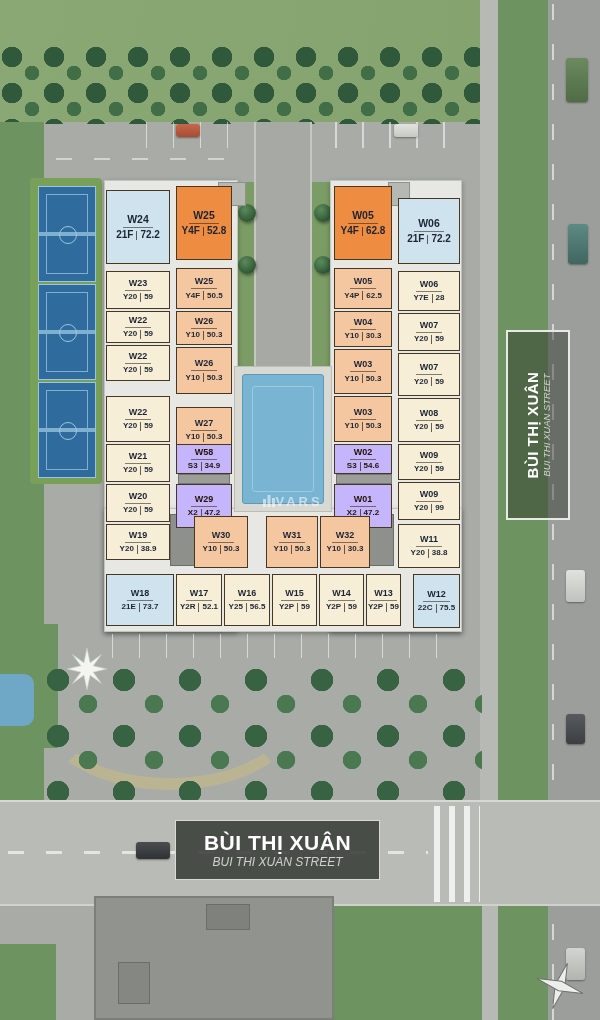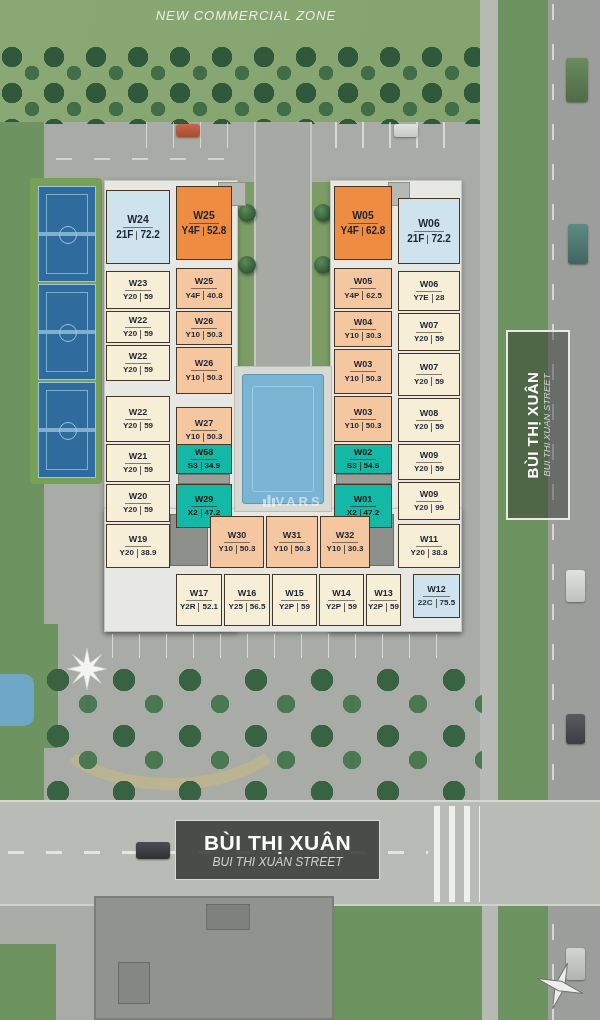--- a/index.html
+++ b/index.html
@@ -19,21 +19,21 @@
   .wing{background:#e7e8e3;border:1px solid #c2c4be;box-shadow:0 2px 5px rgba(0,0,0,.28)}
   .court{position:absolute;background:#2f6b9c;border:1px solid #9cc6e0;background-image:linear-gradient(0deg,rgba(0,0,0,0) 48%,#7fb0d0 48% 52%,rgba(0,0,0,0) 52%)}
   .court::before{content:"";position:absolute;inset:7px 7px;border:1px solid #7fb0d0}
   .court::after{content:"";position:absolute;left:50%;top:50%;width:16px;height:16px;margin:-8px 0 0 -8px;border:1px solid #9cc6e0;border-radius:50%}
   .unit{position:absolute;border:1px solid #473621;display:flex;flex-direction:column;align-items:center;justify-content:center;color:#1c2433;text-align:center;line-height:1;box-sizing:border-box}
   .u-id{font-weight:bold;font-size:9px;padding:0 4px 2px;border-bottom:1px solid rgba(40,30,20,.55)}
   .u-val{display:flex;align-items:center;font-weight:bold;font-size:8px;padding-top:2px}
   .u-sep{width:1px;height:9px;background:rgba(40,30,20,.7);margin:0 3px}
   .tall .u-id{font-size:10.5px;padding-bottom:3px}
   .tall .u-val{font-size:10px}
-  .u-cream{background:#f6eed6}.u-peach{background:#f5c7a0}.u-orange{background:#ee8c42}.u-red{background:#14b8a6;color:#241206}.u-blue{background:#cfe3ee}
+  .u-cream{background:#f6eed6}.u-peach{background:#f5c7a0}.u-orange{background:#ee8c42}.u-red{background:#c4b5fd;color:#241206}.u-blue{background:#cfe3ee}
   .veh{position:absolute;border-radius:3px;box-shadow:0 1px 2px rgba(0,0,0,.38)}
   .signbar{display:flex;flex-direction:column;align-items:center;justify-content:center;background:rgba(56,62,56,.88);border:1px solid #d8dad6;color:#fff}
   .sign-main{font-weight:bold;letter-spacing:.5px}
   .sign-sub{font-style:italic;color:#cfd2ce}
   .title-wrap{display:flex;flex-direction:column;align-items:center;color:#f3f6ee;text-align:center}
   .title-main{font-weight:bold;font-size:17px;letter-spacing:1.5px}
   .title-sub{font-style:italic;font-size:13px;color:#e9efe3;letter-spacing:1px}
   .wm{display:flex;align-items:center;justify-content:center;color:rgba(255,255,255,.55);font-weight:bold;font-size:13px;letter-spacing:3px}
 </style>
 </head>
@@ -43,21 +43,20 @@
 
   <div class="abs" style="left:0;top:0;width:600px;height:122px;background:linear-gradient(100deg,#8aa873,#84a26d)"></div>
   <div class="abs tb-dense" style="left:0;top:44px;width:484px;height:80px"></div>
   <div class="abs" style="left:480px;top:0;width:18px;height:1020px;background:#b7b9b4"></div>
   <div class="abs tb-strip" style="left:498px;top:0;width:50px;height:1020px;background:#6d9360"></div>
   <div class="abs" style="left:548px;top:0;width:52px;height:1020px;background:#9b9e9a"></div>
   <div class="abs dash-v" style="left:552px;top:0;width:2px;height:1020px;opacity:.7"></div>
   <div class="abs tb-strip" style="left:0;top:122px;width:44px;height:692px;background:#6d9360"></div>
 
   <div class="abs title-wrap" style="left:0;top:8px;width:492px">
-    <div class="title-sub">NEW COMMERCIAL ZONE</div>
   </div>
 
   <div class="abs ticks-v" style="left:146px;top:122px;width:324px;height:26px"></div>
   <div class="abs dash-h" style="left:56px;top:158px;width:190px;height:2px;opacity:.6"></div>
 
   <div class="abs" style="left:30px;top:178px;width:72px;height:306px;background:#79a058;border-radius:4px"></div>
   <div class="court" style="left:38px;top:186px;width:56px;height:94px"></div>
   <div class="court" style="left:38px;top:284px;width:56px;height:94px"></div>
   <div class="court" style="left:38px;top:382px;width:56px;height:94px"></div>
 
@@ -144,21 +143,21 @@
       </span>
     </div>
   <div class="unit u-cream" style="left:106px;top:484px;width:64px;height:38px">
       <span class="u-id">W20</span>
       <span class="u-val">
         <span>Y20</span>
         <span class="u-sep"></span>
         <span>59</span>
       </span>
     </div>
-  <div class="unit u-cream" style="left:106px;top:524px;width:64px;height:44px">
+  <div class="unit u-cream" style="left:106px;top:524px;width:64px;height:36px">
       <span class="u-id">W19</span>
       <span class="u-val">
         <span>Y20</span>
         <span class="u-sep"></span>
         <span>38.9</span>
       </span>
     </div>
 
   <div class="unit tall u-orange" style="left:176px;top:186px;width:56px;height:74px">
       <span class="u-id">W25</span>
@@ -166,21 +165,21 @@
         <span>Y4F</span>
         <span class="u-sep"></span>
         <span>52.8</span>
       </span>
     </div>
   <div class="unit u-peach" style="left:176px;top:268px;width:56px;height:41px">
       <span class="u-id">W25</span>
       <span class="u-val">
         <span>Y4F</span>
         <span class="u-sep"></span>
-        <span>40.8</span>
+        <span>50.5</span>
       </span>
     </div>
   <div class="unit u-peach" style="left:176px;top:311px;width:56px;height:34px">
       <span class="u-id">W26</span>
       <span class="u-val">
         <span>Y10</span>
         <span class="u-sep"></span>
         <span>50.3</span>
       </span>
     </div>
@@ -332,21 +331,21 @@
     </div>
   <div class="unit u-cream" style="left:398px;top:524px;width:62px;height:44px">
       <span class="u-id">W11</span>
       <span class="u-val">
         <span>Y20</span>
         <span class="u-sep"></span>
         <span>38.8</span>
       </span>
     </div>
 
-  <div class="unit u-peach" style="left:210px;top:516px;width:54px;height:52px">
+  <div class="unit u-peach" style="left:194px;top:516px;width:54px;height:52px">
       <span class="u-id">W30</span>
       <span class="u-val">
         <span>Y10</span>
         <span class="u-sep"></span>
         <span>50.3</span>
       </span>
     </div>
   <div class="unit u-peach" style="left:266px;top:516px;width:52px;height:52px">
       <span class="u-id">W31</span>
       <span class="u-val">
@@ -357,20 +356,28 @@
     </div>
   <div class="unit u-peach" style="left:320px;top:516px;width:50px;height:52px">
       <span class="u-id">W32</span>
       <span class="u-val">
         <span>Y10</span>
         <span class="u-sep"></span>
         <span>30.3</span>
       </span>
     </div>
 
+  <div class="unit u-blue" style="left:106px;top:574px;width:68px;height:52px">
+      <span class="u-id">W18</span>
+      <span class="u-val">
+        <span>21E</span>
+        <span class="u-sep"></span>
+        <span>73.7</span>
+      </span>
+    </div>
   <div class="unit u-cream" style="left:176px;top:574px;width:46px;height:52px">
       <span class="u-id">W17</span>
       <span class="u-val">
         <span>Y2R</span>
         <span class="u-sep"></span>
         <span>52.1</span>
       </span>
     </div>
   <div class="unit u-cream" style="left:224px;top:574px;width:46px;height:52px">
       <span class="u-id">W16</span>
@@ -397,21 +404,21 @@
       </span>
     </div>
   <div class="unit u-cream" style="left:366px;top:574px;width:35px;height:52px">
       <span class="u-id">W13</span>
       <span class="u-val">
         <span>Y2P</span>
         <span class="u-sep"></span>
         <span>59</span>
       </span>
     </div>
-  <div class="unit u-blue" style="left:413px;top:574px;width:47px;height:44px">
+  <div class="unit u-blue" style="left:413px;top:574px;width:47px;height:54px">
       <span class="u-id">W12</span>
       <span class="u-val">
         <span>22C</span>
         <span class="u-sep"></span>
         <span>75.5</span>
       </span>
     </div>
 
   <div class="abs ticks-v" style="left:112px;top:634px;width:348px;height:24px"></div>
   <div class="abs" style="left:0;top:624px;width:58px;height:124px;background:#6d9360"></div>

